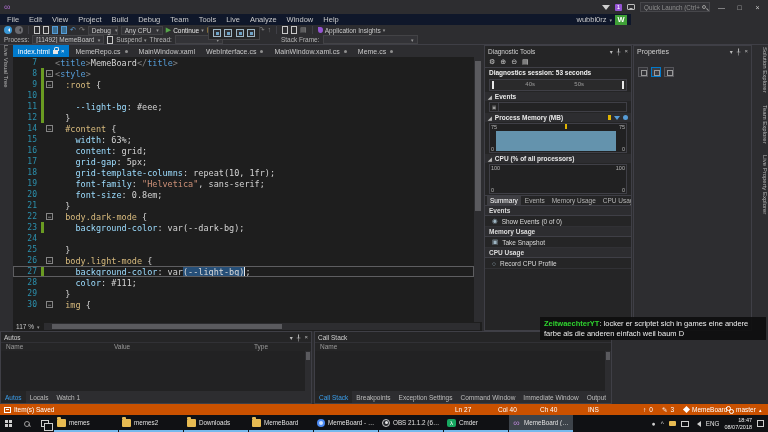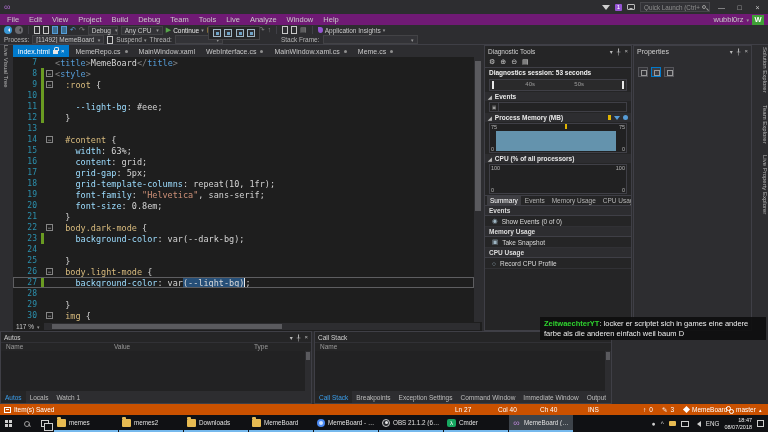--- a/index.html
+++ b/index.html
@@ -14,21 +14,21 @@
 .notif-badge{background:#9655d4;color:#fff;font-size:6px;line-height:7px;padding:0 2px;border-radius:1px}
 .feedback-ic{width:8px;height:6px;border:1px solid #bbb;border-radius:1px;position:relative}
 .feedback-ic::after{content:"";position:absolute;left:1px;bottom:-3px;border:2px solid transparent;border-top-color:#bbb}
 .quick-launch{width:70px;height:10px;background:#333337;border:1px solid #46464a;color:#8f8f8f;font-size:6.3px;display:flex;align-items:center;padding:0 3px;gap:2px}
 .ql-text{flex:1;overflow:hidden;white-space:nowrap}
 .lens{width:4px;height:4px;border:1px solid #9a9a9a;border-radius:50%;position:relative;flex:none}
 .lens::after{content:"";position:absolute;left:3px;top:3px;width:3px;height:1px;background:#9a9a9a;transform:rotate(45deg)}
 .win-btn{width:13px;text-align:center;font-size:7px;color:#c8c8c8}
 
 
-.menubar{position:absolute;left:0;top:14px;width:768px;height:11px;background:#701a75;display:flex;align-items:center;font-size:7.5px;color:#c8c8c8;padding-left:2px}
+.menubar{position:absolute;left:0;top:14px;width:631px;height:11px;background:#0f172a;display:flex;align-items:center;font-size:7.5px;color:#c8c8c8;padding-left:2px}
 .menu-item{padding:0 5px}
 .menu-right{margin-left:auto;display:flex;align-items:center;gap:3px;padding-right:4px}
 .avatar{width:12px;height:10px;background:#3fa037;color:#fff;font-weight:bold;font-size:7.5px;display:flex;align-items:center;justify-content:center}
 .tiny-caret{font-size:5px;color:#999}
 
 
 .toolbar1{position:absolute;left:0;top:25px;width:768px;height:10px;background:#2d2d30;display:flex;align-items:center;gap:3px;padding:0 4px;font-size:6.5px}
 .toolbar2{position:absolute;left:0;top:35px;width:768px;height:10px;background:#2d2d30;display:flex;align-items:center;gap:3px;padding:0 4px;font-size:6.5px;color:#b5b5b5;border-bottom:1px solid #3f3f46}
 .circ{width:8px;height:8px;border-radius:50%;position:relative;flex:none}
 .circ.blue{background:#3a98d6}.circ.gray{background:#6a6a6e}
@@ -338,36 +338,35 @@
 
       </div>
     </div>
   <div class="code">
       <div class="code-row"><span class="ln-num">7</span><span class="ln-chg"></span><span class="ln-fold"></span><span class="ln-code"><span class="tk-g">&lt;</span><span class="tk-t">title</span><span class="tk-g">&gt;</span><span class="tk-w">MemeBoard</span><span class="tk-g">&lt;/</span><span class="tk-t">title</span><span class="tk-g">&gt;</span></span></div>
       <div class="code-row"><span class="ln-num">8</span><span class="ln-chg on"></span><span class="ln-fold"><span class="fbox">−</span></span><span class="ln-code"><span class="tk-g">&lt;</span><span class="tk-t">style</span><span class="tk-g">&gt;</span></span></div>
       <div class="code-row"><span class="ln-num">9</span><span class="ln-chg on"></span><span class="ln-fold"><span class="fbox">−</span></span><span class="ln-code"><span class="tk-w">  </span><span class="tk-s">:root</span><span class="tk-w"> {</span></span></div>
       <div class="code-row"><span class="ln-num">10</span><span class="ln-chg on"></span><span class="ln-fold"></span></div>
       <div class="code-row"><span class="ln-num">11</span><span class="ln-chg on"></span><span class="ln-fold"></span><span class="ln-code"><span class="tk-w">    </span><span class="tk-p">--light-bg</span><span class="tk-w">: #eee;</span></span></div>
       <div class="code-row"><span class="ln-num">12</span><span class="ln-chg on"></span><span class="ln-fold"></span><span class="ln-code"><span class="tk-w">  }</span></span></div>
-      <div class="code-row"><span class="ln-num">13</span><span class="ln-chg"></span><span class="ln-fold"></span><span class="ln-code"></span></div>
       <div class="code-row"><span class="ln-num">14</span><span class="ln-chg"></span><span class="ln-fold"><span class="fbox">−</span></span><span class="ln-code"><span class="tk-w">  </span><span class="tk-s">#content</span><span class="tk-w"> {</span></span></div>
       <div class="code-row"><span class="ln-num">15</span><span class="ln-chg"></span><span class="ln-fold"></span><span class="ln-code"><span class="tk-w">    </span><span class="tk-p">width</span><span class="tk-w">: 63%;</span></span></div>
       <div class="code-row"><span class="ln-num">16</span><span class="ln-chg"></span><span class="ln-fold"></span><span class="ln-code"><span class="tk-w">    </span><span class="tk-p">content</span><span class="tk-w">: grid;</span></span></div>
       <div class="code-row"><span class="ln-num">17</span><span class="ln-chg"></span><span class="ln-fold"></span><span class="ln-code"><span class="tk-w">    </span><span class="tk-p">grid-gap</span><span class="tk-w">: 5px;</span></span></div>
       <div class="code-row"><span class="ln-num">18</span><span class="ln-chg"></span><span class="ln-fold"></span><span class="ln-code"><span class="tk-w">    </span><span class="tk-p">grid-template-columns</span><span class="tk-w">: repeat(10, 1fr);</span></span></div>
       <div class="code-row"><span class="ln-num">19</span><span class="ln-chg"></span><span class="ln-fold"></span><span class="ln-code"><span class="tk-w">    </span><span class="tk-p">font-family</span><span class="tk-w">: </span><span class="tk-str">"Helvetica"</span><span class="tk-w">, sans-serif;</span></span></div>
       <div class="code-row"><span class="ln-num">20</span><span class="ln-chg"></span><span class="ln-fold"></span><span class="ln-code"><span class="tk-w">    </span><span class="tk-p">font-size</span><span class="tk-w">: 0.8em;</span></span></div>
       <div class="code-row"><span class="ln-num">21</span><span class="ln-chg"></span><span class="ln-fold"></span><span class="ln-code"><span class="tk-w">  }</span></span></div>
       <div class="code-row"><span class="ln-num">22</span><span class="ln-chg"></span><span class="ln-fold"><span class="fbox">−</span></span><span class="ln-code"><span class="tk-w">  </span><span class="tk-s">body.dark-mode</span><span class="tk-w"> {</span></span></div>
       <div class="code-row"><span class="ln-num">23</span><span class="ln-chg on"></span><span class="ln-fold"></span><span class="ln-code"><span class="tk-w">    </span><span class="tk-p">background-color</span><span class="tk-w">: var(--dark-bg);</span></span></div>
       <div class="code-row"><span class="ln-num">24</span><span class="ln-chg"></span><span class="ln-fold"></span></div>
       <div class="code-row"><span class="ln-num">25</span><span class="ln-chg"></span><span class="ln-fold"></span><span class="ln-code"><span class="tk-w">  }</span></span></div>
       <div class="code-row"><span class="ln-num">26</span><span class="ln-chg"></span><span class="ln-fold"><span class="fbox">−</span></span><span class="ln-code"><span class="tk-w">  </span><span class="tk-s">body.light-mode</span><span class="tk-w"> {</span></span></div>
       <div class="code-row current"><span class="ln-num">27</span><span class="ln-chg on"></span><span class="ln-fold"></span><span class="ln-code"><span class="tk-w">    </span><span class="tk-p">background-color</span><span class="tk-w">: var</span><span class="tk-sel">(--light-bg)</span><span class="caret-bar"></span><span class="tk-w">;</span></span></div>
-      <div class="code-row"><span class="ln-num">28</span><span class="ln-chg"></span><span class="ln-fold"></span></div>
+      <div class="code-row"><span class="ln-num">28</span><span class="ln-chg"></span><span class="ln-fold"></span><span class="ln-code"><span class="tk-w">    </span><span class="tk-p">color</span><span class="tk-w">: #111;</span></span></div>
       <div class="code-row"><span class="ln-num">29</span><span class="ln-chg"></span><span class="ln-fold"></span><span class="ln-code"><span class="tk-w">  }</span></span></div>
       <div class="code-row"><span class="ln-num">30</span><span class="ln-chg"></span><span class="ln-fold"><span class="fbox">−</span></span><span class="ln-code"><span class="tk-w">  </span><span class="tk-s">img</span><span class="tk-w"> {</span></span></div>
     </div>
   <div class="vscroll">
       <span class="thumb"></span>
     </div>
   <div class="editor-bottom">
     <span class="zoom-ctl">
       <span>117 %</span>
       <span class="tiny-caret">▾</span>

